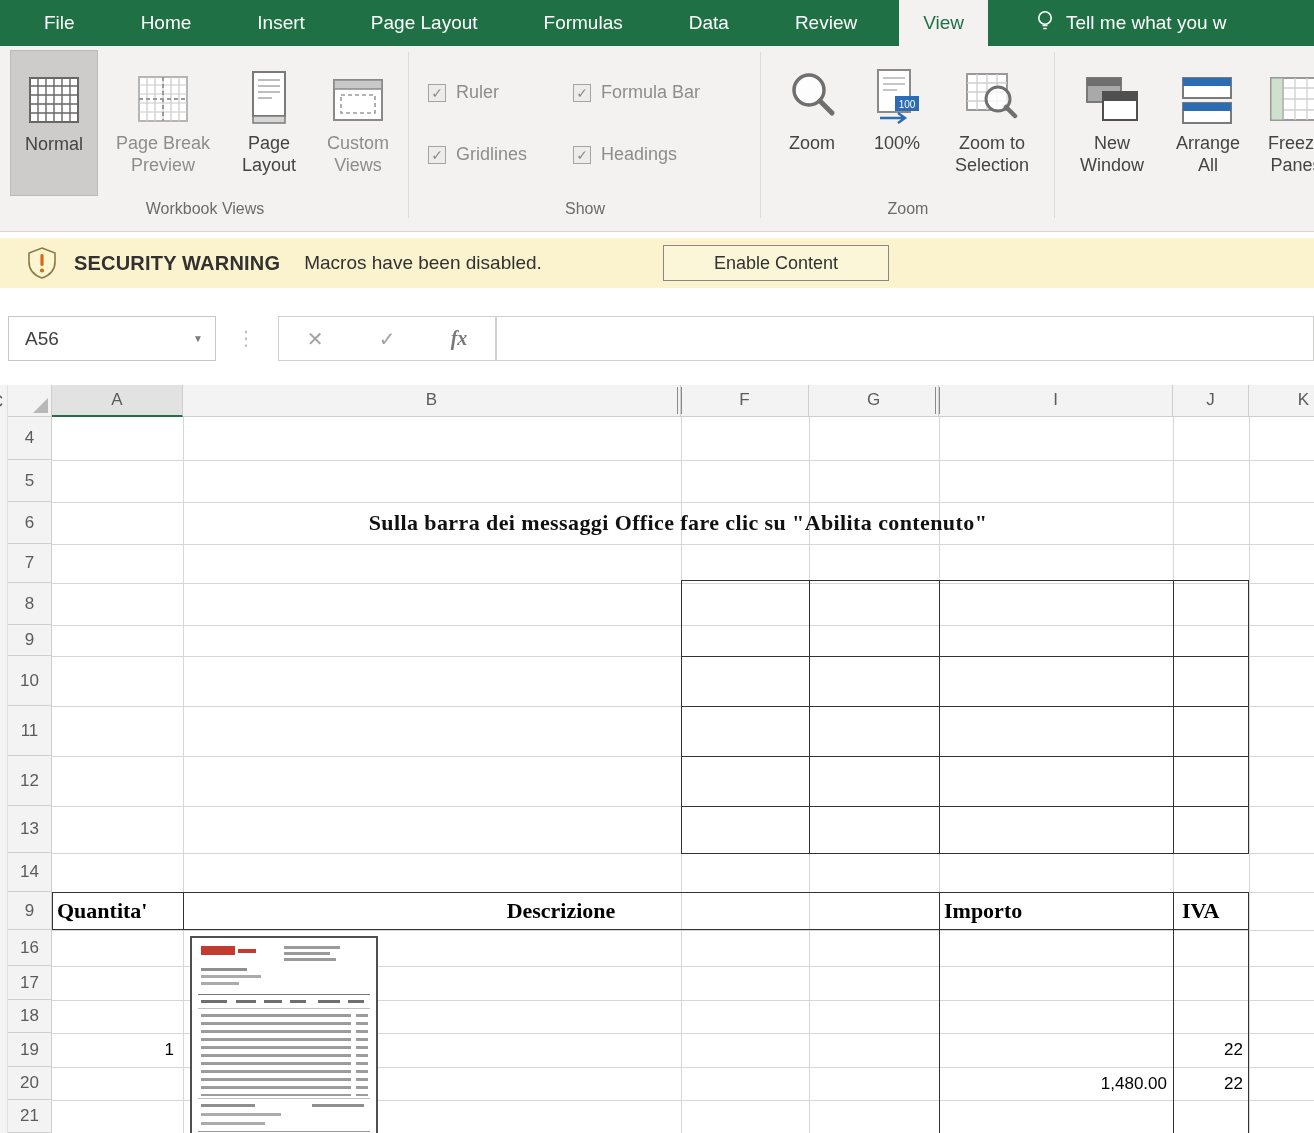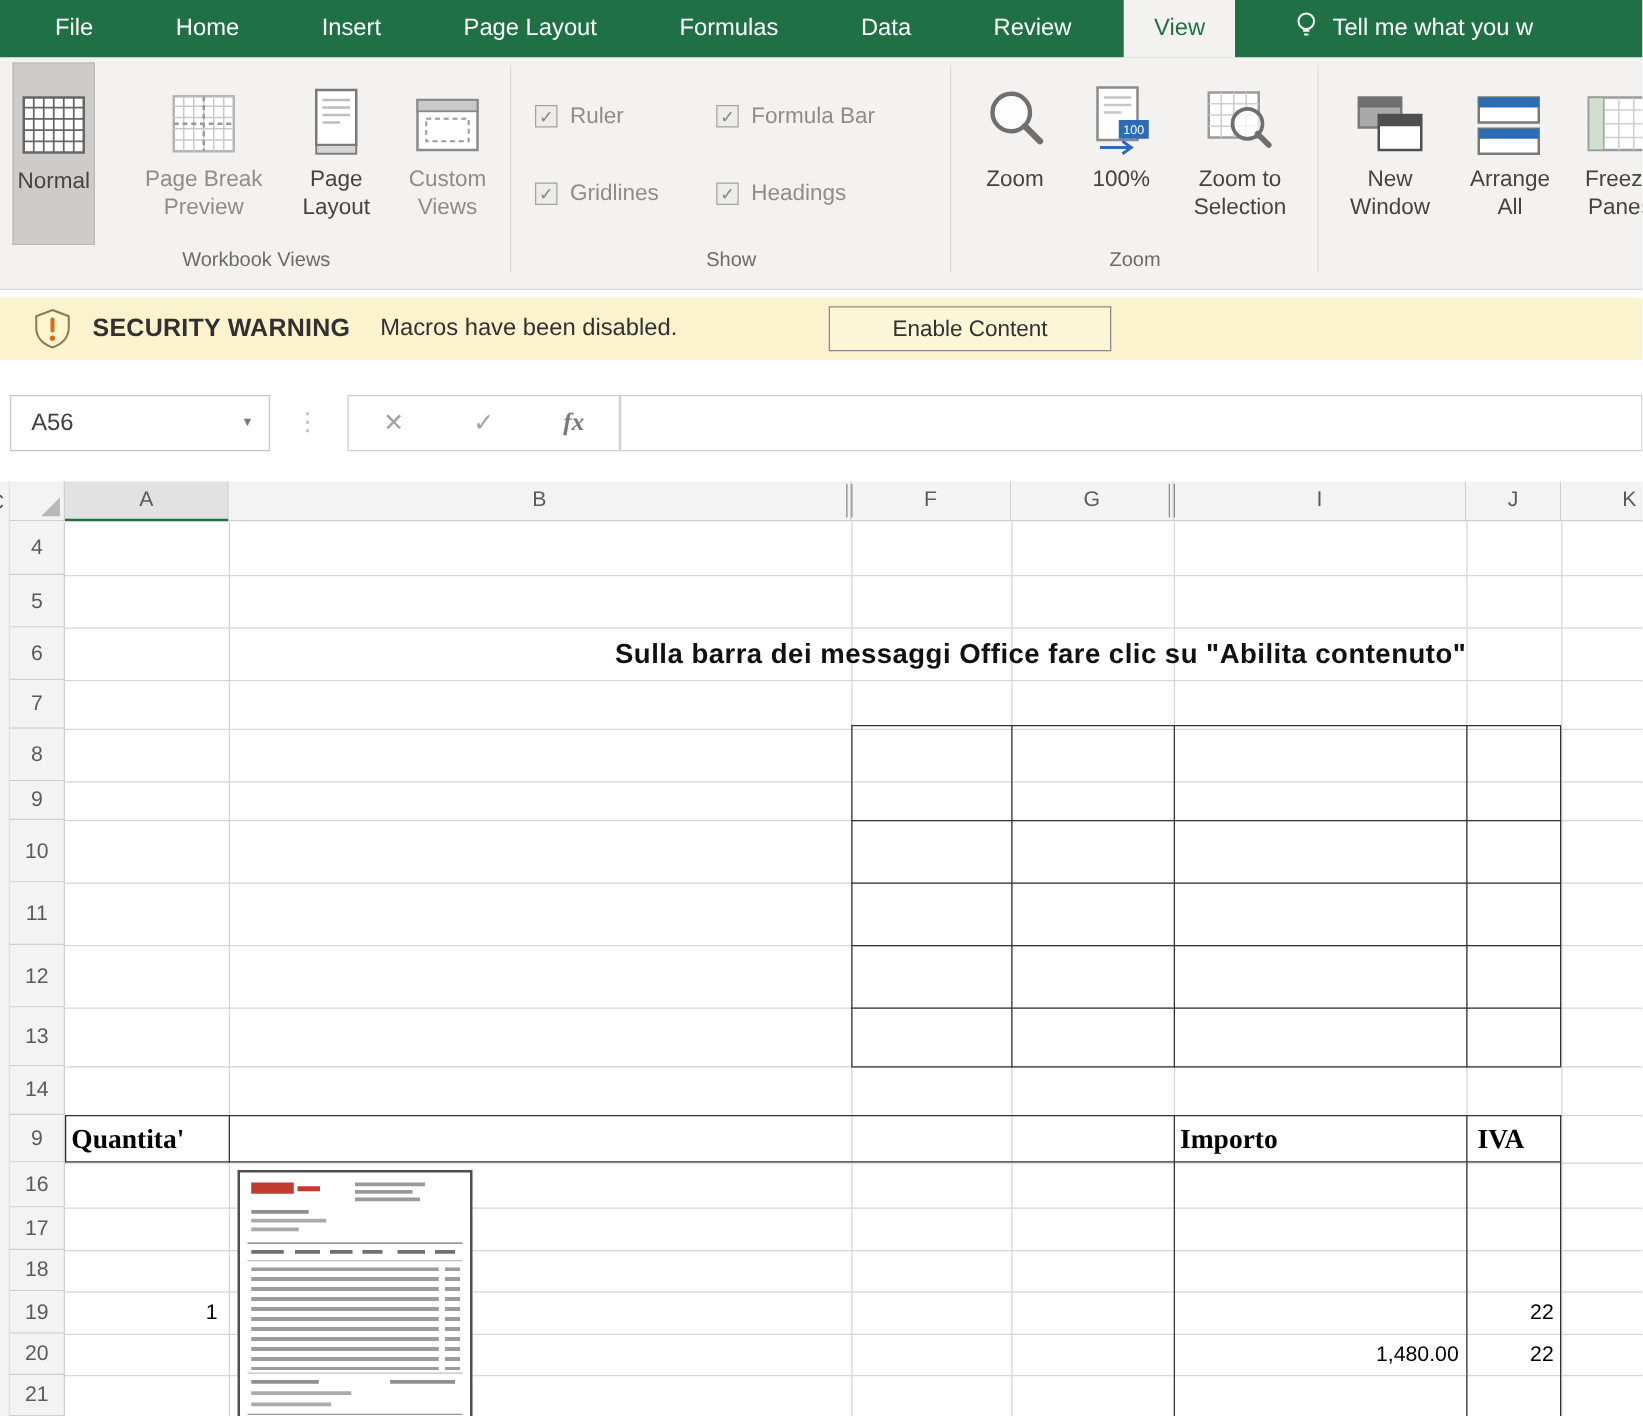--- a/index.html
+++ b/index.html
@@ -67,22 +67,22 @@
                  border-left:15px solid transparent; border-bottom:15px solid #b8b8b8; }
   .dbl { position:absolute; top:2px; height:27px; width:5px; border-left:1px solid #8a8a8a; border-right:1px solid #8a8a8a; }
   .gv { position:absolute; top:32px; width:1px; height:716px; background:#d6d6d6; }
   .gh { position:absolute; left:52px; width:1262px; height:1px; background:#d6d6d6; }
   .bv { position:absolute; width:1px; background:#333; }
   .bh { position:absolute; height:1px; background:#333; }
   .bbox { position:absolute; border:1px solid #333; }
   .band15 { position:absolute; left:52px; top:507px; width:1197px; height:38px;
             border-top:1px solid #333; border-bottom:1px solid #333; }
   .cell { position:absolute; color:#000; }
-  .msg6 { left:183px; top:117px; width:990px; height:42px; line-height:42px; text-align:right;
-          font-family:Liberation Sans, sans-serif; font-weight:bold; font-size:22px; letter-spacing:.4px; color:#111; }
+  .msg6 { left:183px; top:117px; width:990px; height:42px; line-height:42px; text-align:center;
+          font-family:Liberation Serif, serif; font-weight:bold; font-size:22px; letter-spacing:.4px; color:#111; }
   .hserif { font-family:"Liberation Serif", serif; font-weight:bold; font-size:22px; line-height:38px; }
   .num { font-size:17px; text-align:right; }
 
   
   .invoice { position:absolute; left:190px; top:551px; width:188px; height:240px; background:#fff;
              border:2px solid #4f4f4f; overflow:hidden; }
   .il { position:absolute; }
   .inv-rows { position:absolute; left:9px; top:76px; width:150px; height:82px;
               background:repeating-linear-gradient(to bottom, #9c9c9c 0 3px, transparent 3px 8px); }
   .inv-nums { position:absolute; left:164px; top:76px; width:12px; height:82px;
@@ -108,21 +108,21 @@
             <circle cx="11" cy="9" r="6.2" fill="none" stroke="#fff" stroke-width="1.6"></circle>
             <path d="M8.5 16.5h5M9.3 19.5h3.4" stroke="#fff" stroke-width="1.6" fill="none"></path>
           </svg>
       </span>
       <span>Tell me what you w</span>
     </div>
   </div>
 
   <div class="ribbon">
 
-    <div class="rbtn sel" style="left:10px;width:66px">
+    <div class="rbtn sel" style="left:10px;width:88px">
       <span class="ic">
         <svg width="58" height="58" viewBox="0 0 58 58">
             <rect x="5" y="7" width="48" height="44" fill="#fff" stroke="#666" stroke-width="2"></rect>
             <path d="M5 15h48M5 24h48M5 33h48M5 42h48M13 7v44M21 7v44M29 7v44M37 7v44M45 7v44" stroke="#666" stroke-width="1.4"></path>
           </svg>
       </span>
       <span class="lbl">Normal</span>
     </div>
     <div class="rbtn muted" style="left:102px;width:122px">
       <span class="ic">
@@ -363,20 +363,21 @@
       <div class="bv" style="left:1173px;top:507px;height:38px"></div>
       <div class="bv" style="left:1248px;top:507px;height:38px"></div>
 
       <div class="bv" style="left:939px;top:545px;height:203px"></div>
       <div class="bv" style="left:1173px;top:545px;height:203px"></div>
       <div class="bv" style="left:1248px;top:545px;height:203px"></div>
     </div>
 
     <div class="cell msg6">Sulla barra dei messaggi Office fare clic su "Abilita contenuto"</div>
     <div class="cell hserif" style="left:57px;top:507px;width:124px">Quantita'</div>
+    <div class="cell hserif" style="left:183px;top:507px;width:756px;text-align:center">Descrizione</div>
     <div class="cell hserif" style="left:944px;top:507px;width:160px">Importo</div>
     <div class="cell hserif" style="left:1182px;top:507px;width:60px">IVA</div>
     <div class="cell num" style="left:52px;top:648px;width:127px;height:34px;line-height:34px;padding-right:5px">1</div>
     <div class="cell num" style="left:1175px;top:648px;width:68px;height:34px;line-height:34px">22</div>
     <div class="cell num" style="left:941px;top:682px;width:226px;height:33px;line-height:33px">1,480.00</div>
     <div class="cell num" style="left:1175px;top:682px;width:68px;height:33px;line-height:33px">22</div>
 
     <div class="invoice">
       <div class="il" style="left:9px;top:8px;width:34px;height:9px;background:#c23b2e"></div>
       <div class="il" style="left:46px;top:11px;width:18px;height:4px;background:#c23b2e"></div>

